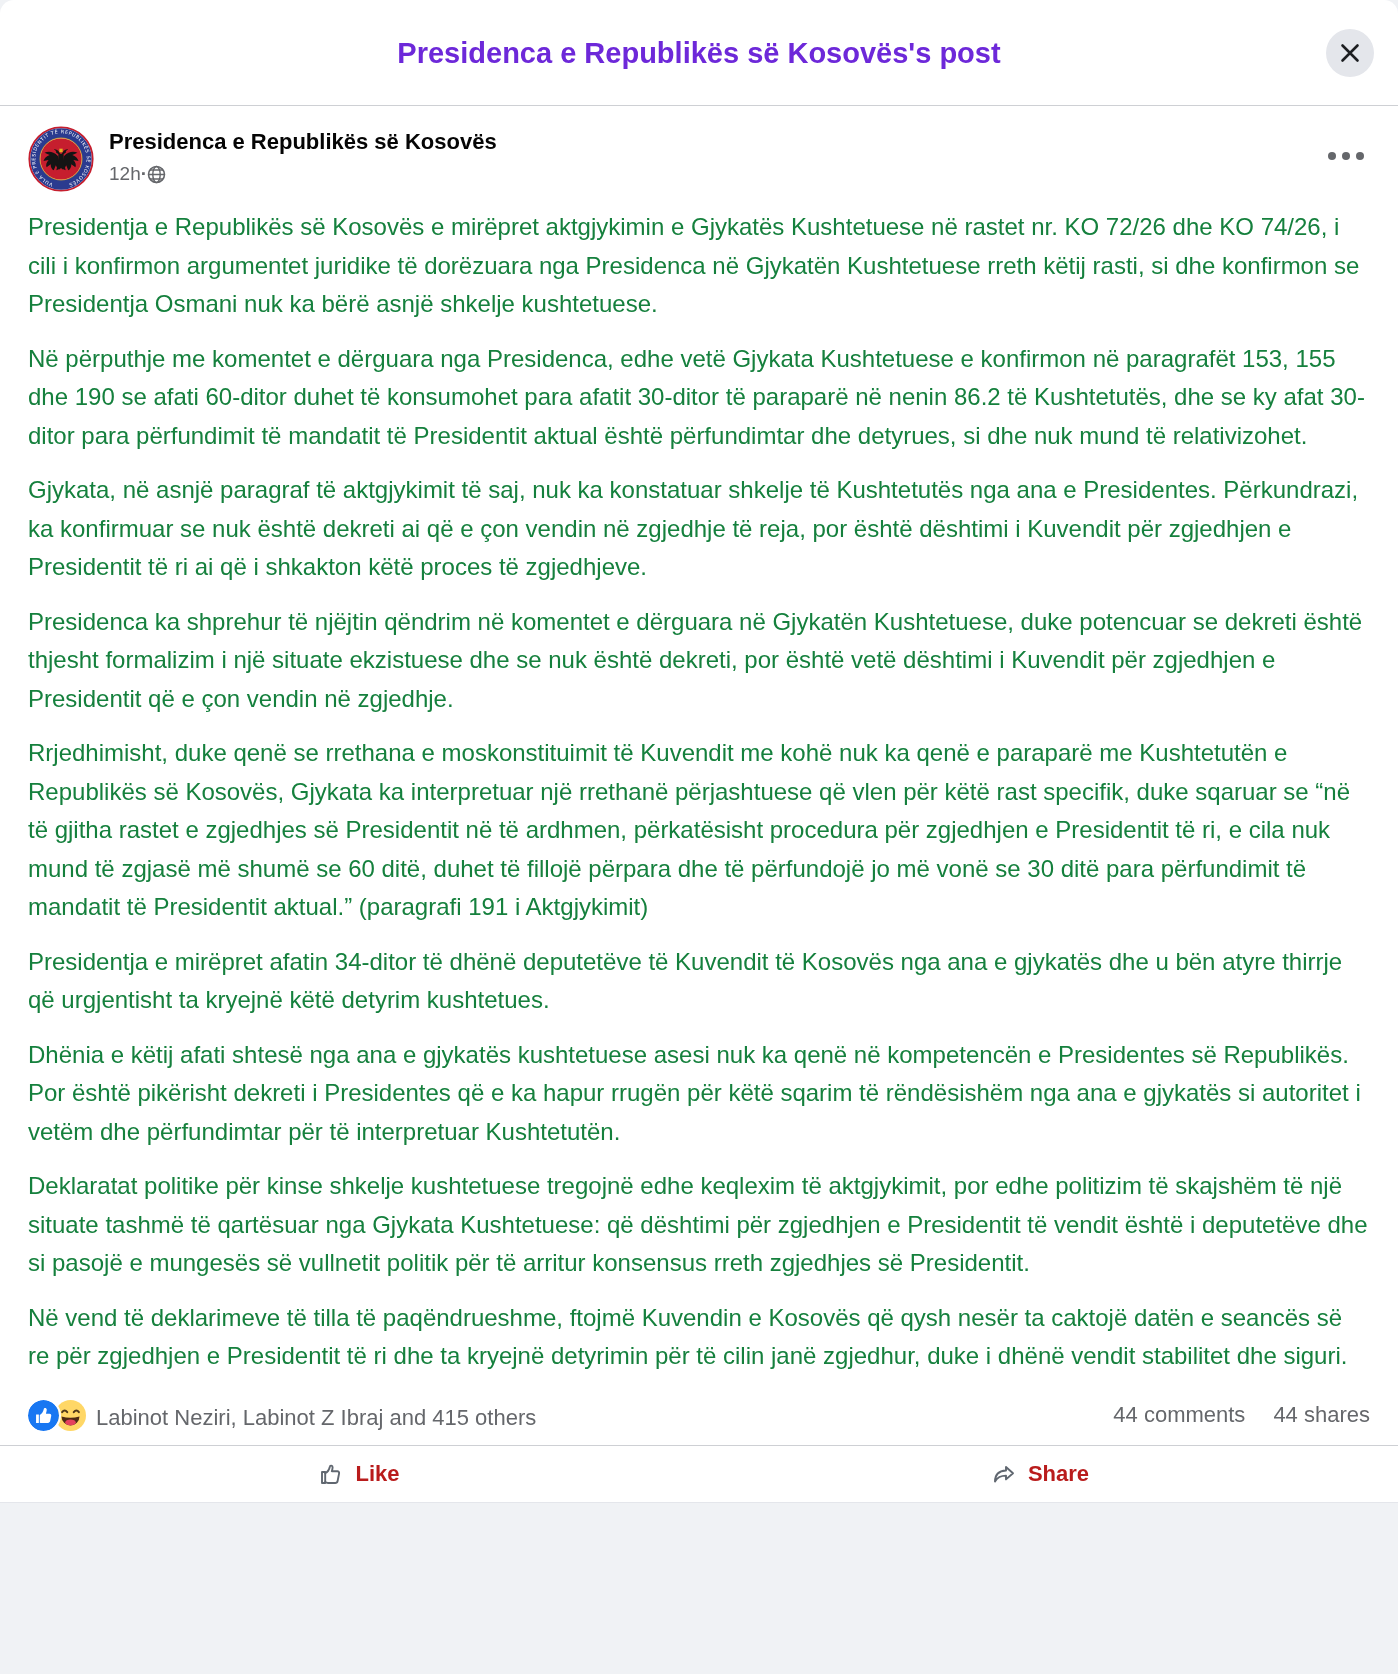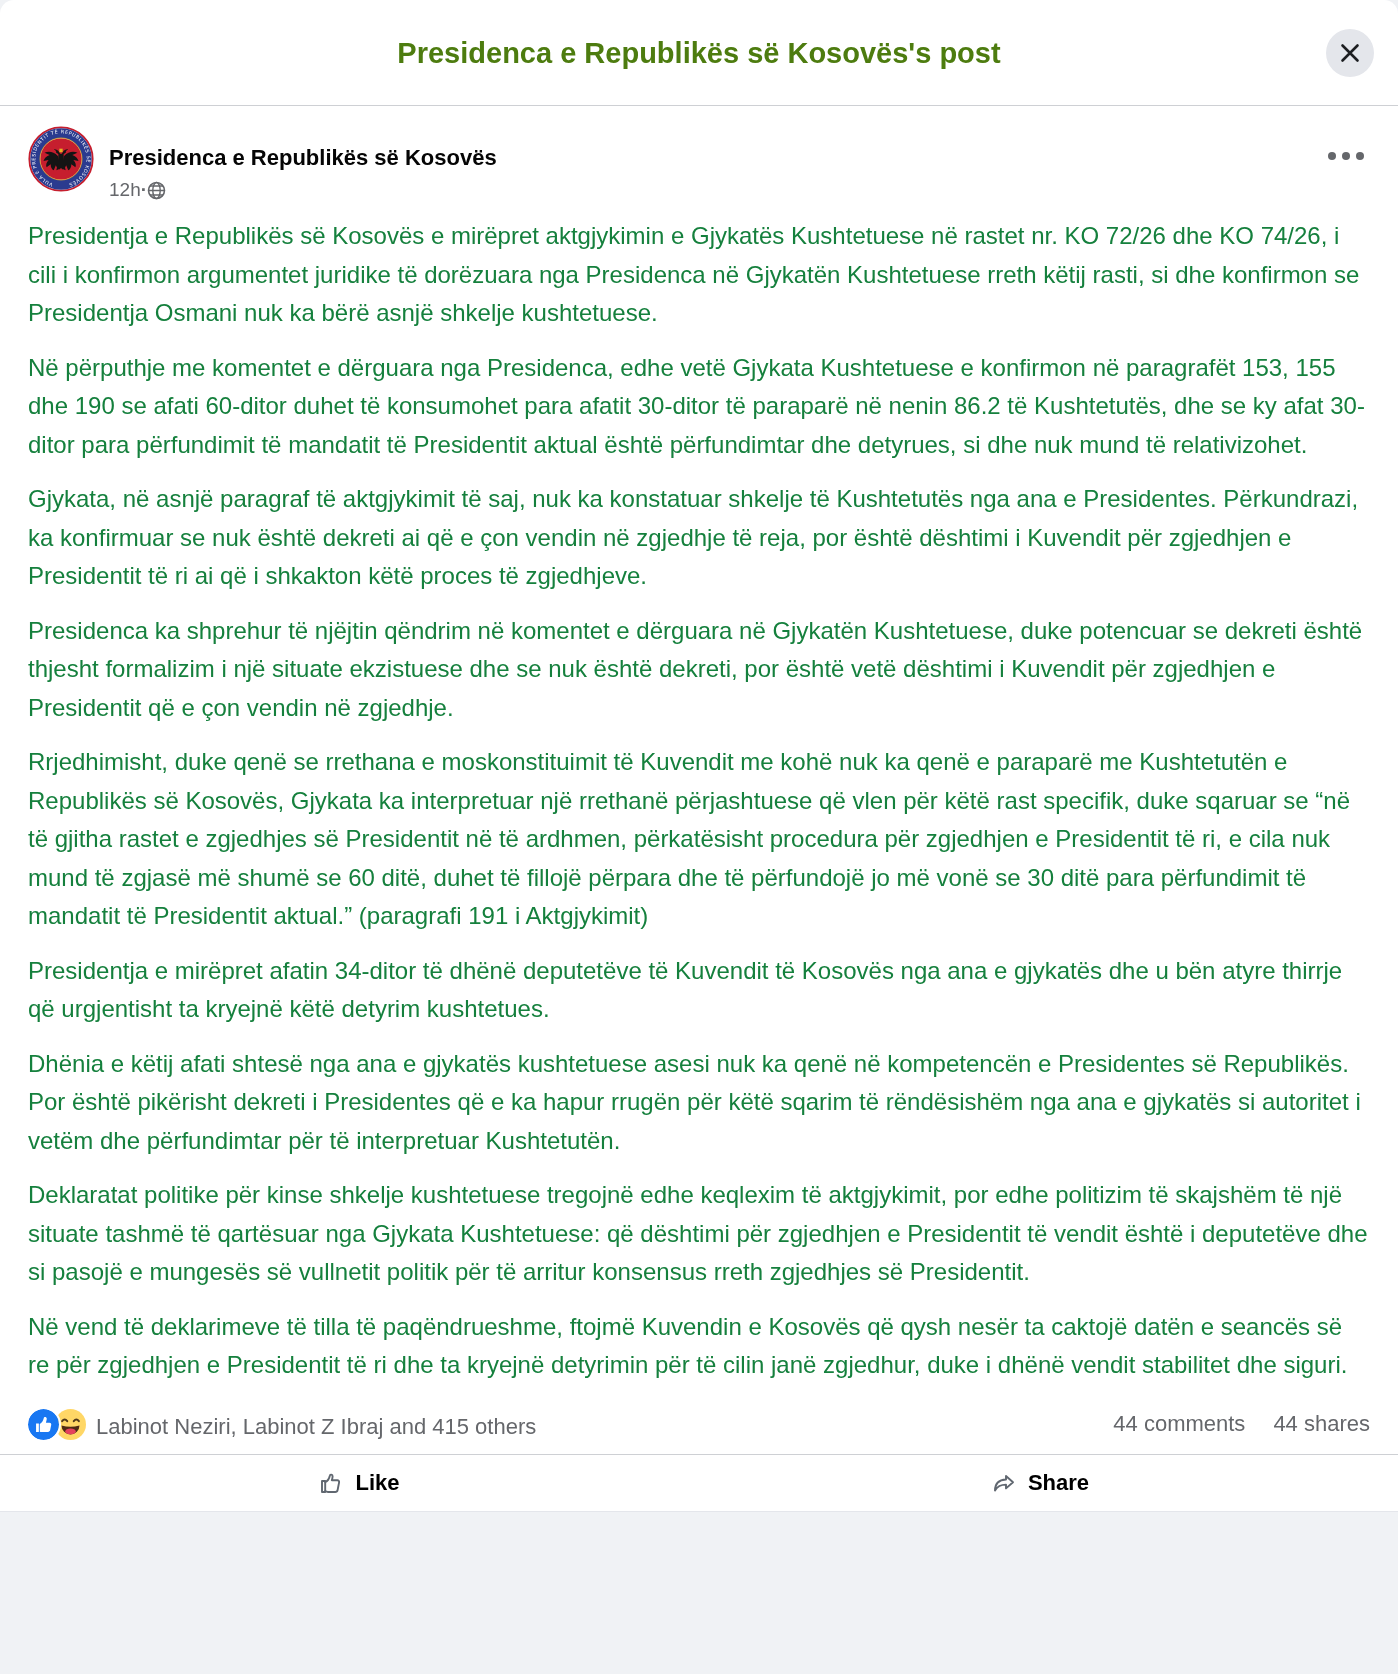--- a/index.html
+++ b/index.html
@@ -26,21 +26,21 @@
     border-bottom: 1px solid #ced0d4;
     flex: 0 0 auto;
   }
   .modal-title {
     position: absolute;
     left: 0; right: 0; top: 0;
     line-height: 106px;
     text-align: center;
     font-size: 29px;
     font-weight: 700;
-    color: #4d7c0f;
+    color: #6d28d9;
     white-space: nowrap;
   }
   .close-btn {
     position: absolute;
     right: 24px;
     top: 29px;
     width: 48px;
     height: 48px;
     border-radius: 50%;
     background: #e4e6eb;
@@ -57,21 +57,21 @@
     align-items: flex-start;
     padding: 20px 28px 0 28px;
   }
   .avatar {
     width: 66px;
     height: 66px;
     border-radius: 50%;
     flex: 0 0 auto;
     cursor: pointer;
   }
-  .author-block { margin-left: 15px; padding-top: 3px; margin-top: 16px; }
+  .author-block { margin-left: 15px; padding-top: 3px; }
   .author-name {
     font-size: 22px;
     font-weight: 700;
     color: #050505;
     cursor: pointer;
   }
   .post-meta {
     margin-top: 8px;
     display: flex;
     align-items: center;
@@ -145,21 +145,21 @@
     border: none;
     background: transparent;
     border-radius: 6px;
     display: flex;
     align-items: center;
     justify-content: center;
     gap: 10px;
     font-family: inherit;
     font-size: 22px;
     font-weight: 600;
-    color: #000000;
+    color: #b91c1c;
     cursor: pointer;
   }
 
   .bottom-strip {
     flex: 1 0 auto;
     min-height: 16px;
     background: #f0f2f5;
     border-top: 1px solid #e4e6eb;
   }
 

